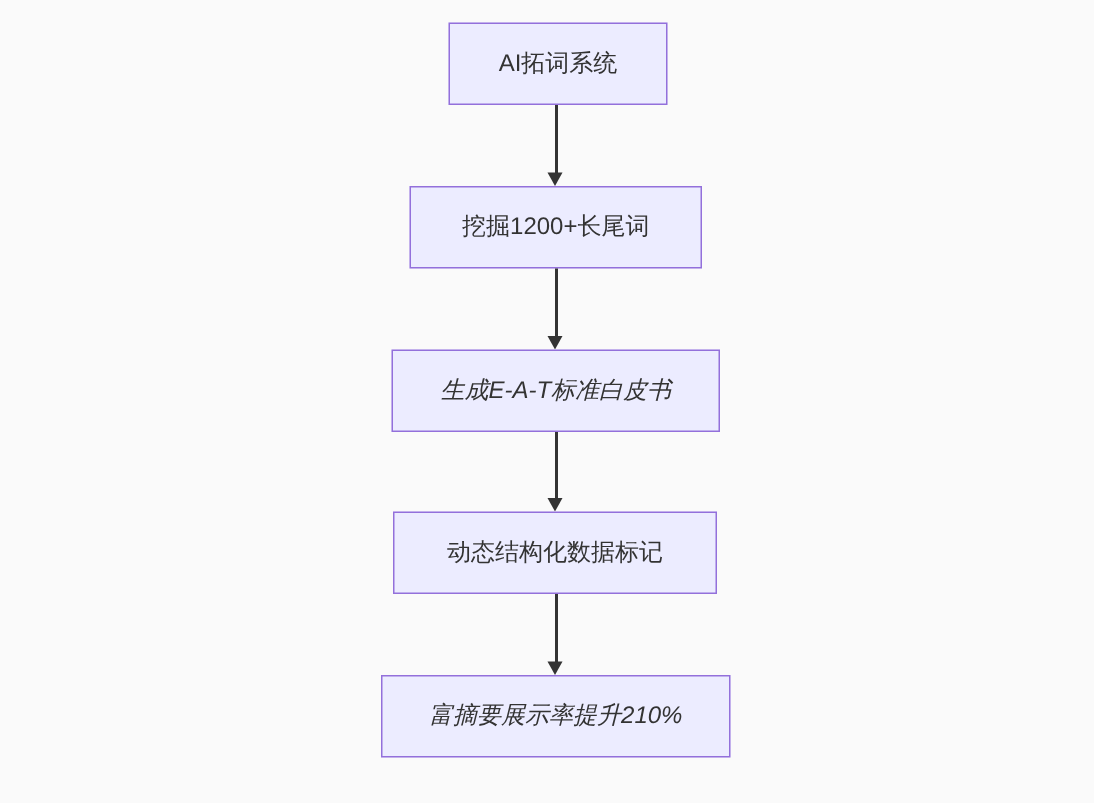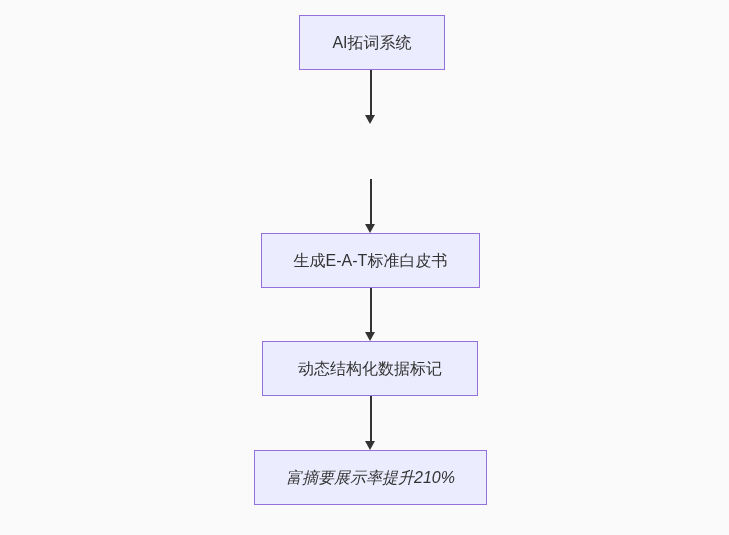--- a/index.html
+++ b/index.html
@@ -27,22 +27,22 @@
     align-items: center;
     justify-content: center;
     color: #333333;
     font-size: 16px;
     line-height: 1;
     text-align: right;
     white-space: nowrap;
   }
   .node-1 { left: 299px; top: 15px;  width: 146px; height: 55px; }
   .node-2 { left: 273px; top: 124px; width: 195px; height: 55px; }
-  .node-3 { left: 261px; top: 233px; width: 219px; height: 55px; }
-  .node-4 { left: 262px; top: 341px; width: 216px; height: 55px; }
+  .node-3 { left: 261px; top: 233px; width: 219px; height: 55px; font-style: italic; }
+  .node-4 { left: 262px; top: 341px; width: 216px; height: 55px; font-family: Liberation Mono, monospace; }
   .node-5 { left: 254px; top: 450px; width: 233px; height: 55px; font-style: italic; }
 
   .edge {
     position: absolute;
     left: 365px;
     width: 11px;
   }
   .edge-1 { top: 70px;  height: 54px; }
   .edge-2 { top: 179px; height: 54px; }
   .edge-3 { top: 288px; height: 53px; }
@@ -73,20 +73,23 @@
 
   <div class="node node-1">
     <span>AI拓词系统</span>
   </div>
 
   <div class="edge edge-1">
     <div class="line"></div>
     <div class="head"></div>
   </div>
 
+  <div class="node node-2">
+    <span>挖掘1200+长尾词</span>
+  </div>
 
   <div class="edge edge-2">
     <div class="line"></div>
     <div class="head"></div>
   </div>
 
   <div class="node node-3">
     <span>生成E-A-T标准白皮书</span>
   </div>
 

